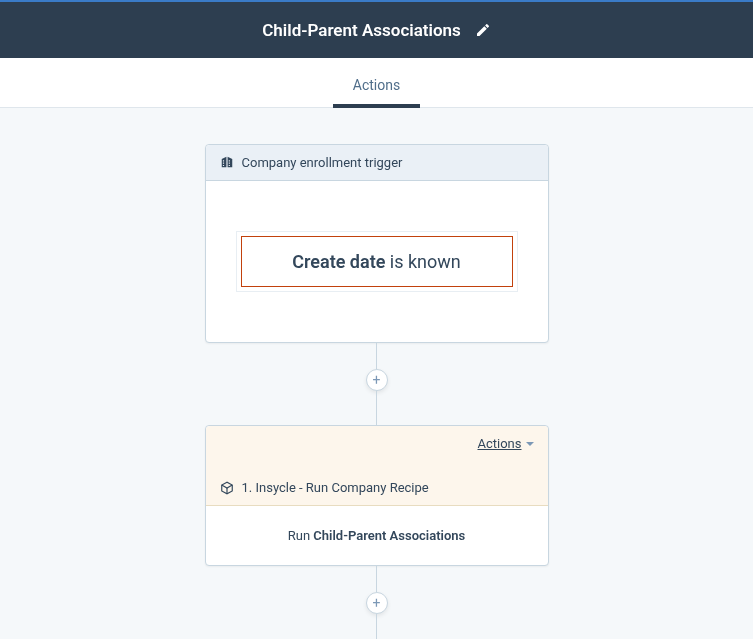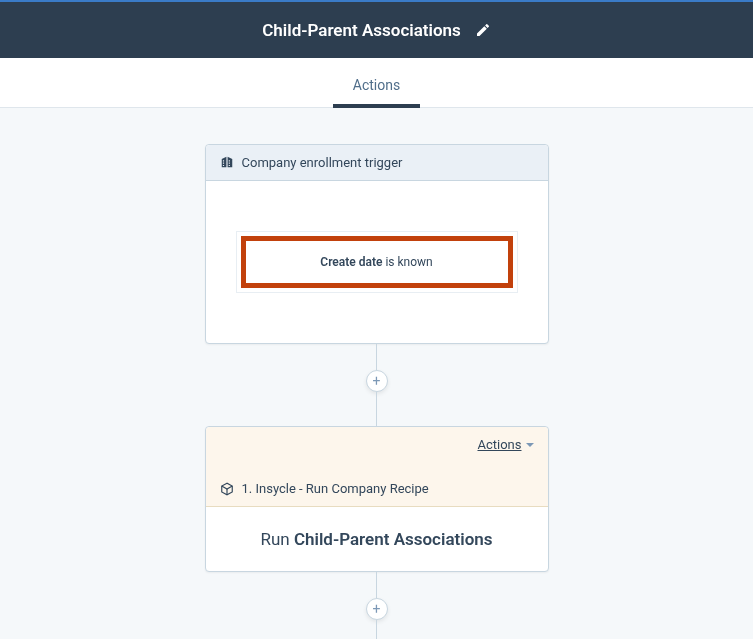--- a/index.html
+++ b/index.html
@@ -96,31 +96,31 @@
     padding: 50px 30px;
     display: flex;
     justify-content: center;
   }
   .inner-box {
     border: 1px solid #e8eef3;
     padding: 4px;
     width: 100%;
   }
   .inner-inner {
-    border: 5px solid #c2410c;
+    border: 1px solid #c2410c;
     padding: 14px 10px;
     text-align: center;
-    font-size: 12px;
+    font-size: 18px;
     color: #33475b;
   }
   .inner-inner .bold { font-weight: 600; }
   .action-body {
     padding: 22px 20px;
     text-align: center;
-    font-size: 17px;
+    font-size: 13px;
     color: #33475b;
   }
   .action-body .bold { font-weight: 600; }
   .actions-dropdown {
     color: #33475b;
     font-size: 13px;
     text-decoration: underline;
     display: flex;
     align-items: center;
     gap: 4px;

